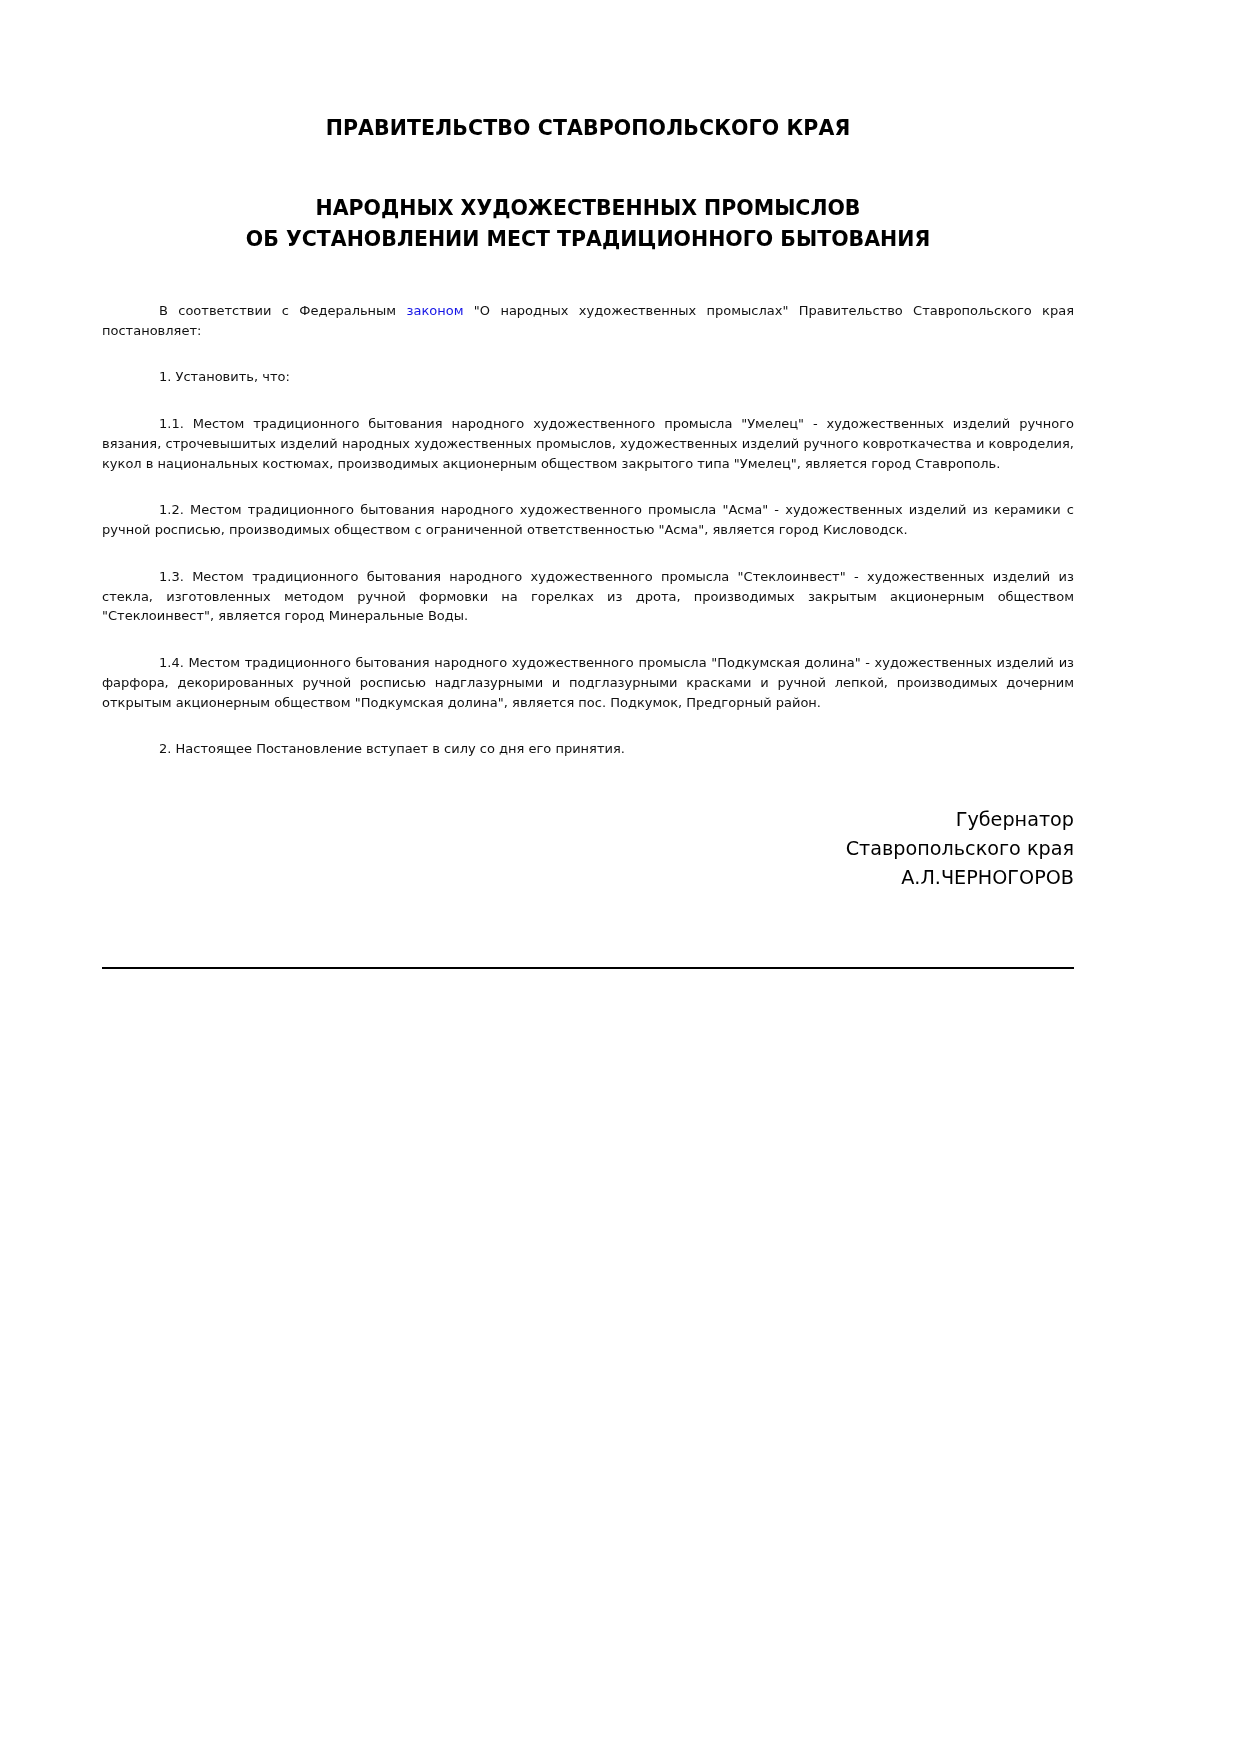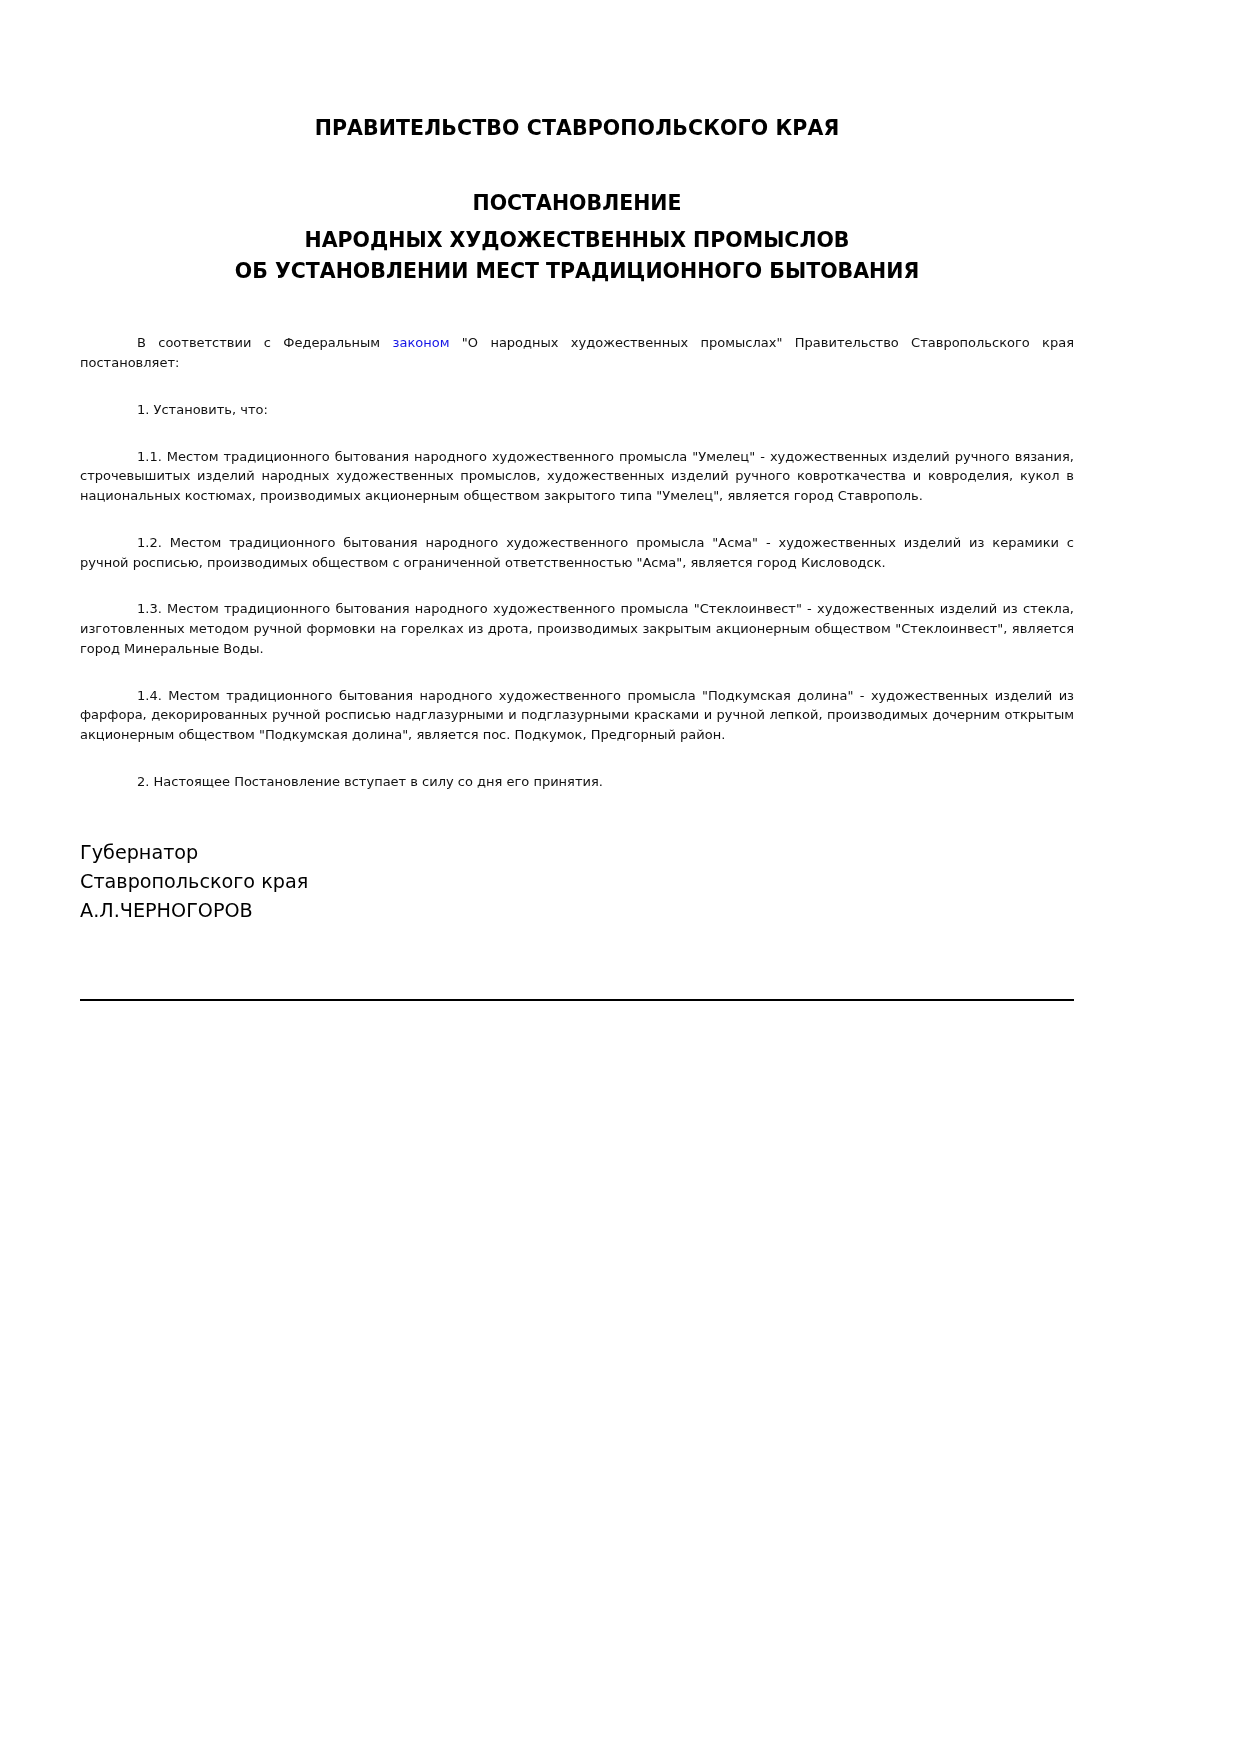--- a/index.html
+++ b/index.html
@@ -12,21 +12,21 @@
     height: 1754px;
     font-family: "DejaVu Sans", "Liberation Sans", sans-serif;
     color: #000000;
     position: relative;
     overflow: hidden;
   }
   .page {
     box-sizing: border-box;
     width: 1240px;
     height: 1754px;
-    padding: 118px 166px 0 80px;
+    padding: 118px 166px 0 102px;
   }
   .heading-block {
     text-align: center;
     font-weight: bold;
     font-size: 20.5px;
     line-height: 1.0;
   }
   .h-org {
     margin: 0 0 54px 0;
     letter-spacing: 0.1px;
@@ -56,42 +56,41 @@
   .para {
     margin: 0 0 27px 0;
     text-indent: 57px;
   }
   a.doclink {
     color: #1414e6;
     text-decoration: none;
   }
   .signature {
     margin-top: 46px;
-    text-align: left;
+    text-align: right;
     font-size: 19.2px;
     line-height: 1.52;
   }
   .signature .sline {
     display: block;
   }
   .rule {
     margin-top: 74px;
     border: 0;
     border-top: 2px solid #000000;
     width: 100%;
   }
 </style>
 </head>
 <body>
 
 <div class="page">
 
   <div class="heading-block">
     <div class="h-org">ПРАВИТЕЛЬСТВО СТАВРОПОЛЬСКОГО КРАЯ</div>
-    <div class="h-doctype">ПОСТАНОВЛЕНИЕ</div>
     <div class="h-title">
       <span class="tline">НАРОДНЫХ ХУДОЖЕСТВЕННЫХ ПРОМЫСЛОВ</span>
       <span class="tline">ОБ УСТАНОВЛЕНИИ МЕСТ ТРАДИЦИОННОГО БЫТОВАНИЯ</span>
     </div>
   </div>
 
   <div class="body-block">
 
     <p class="para"><span>В соответствии с Федеральным </span><a class="doclink" href="#">законом</a><span> "О народных художественных промыслах" Правительство Ставропольского края постановляет:</span></p>
 

